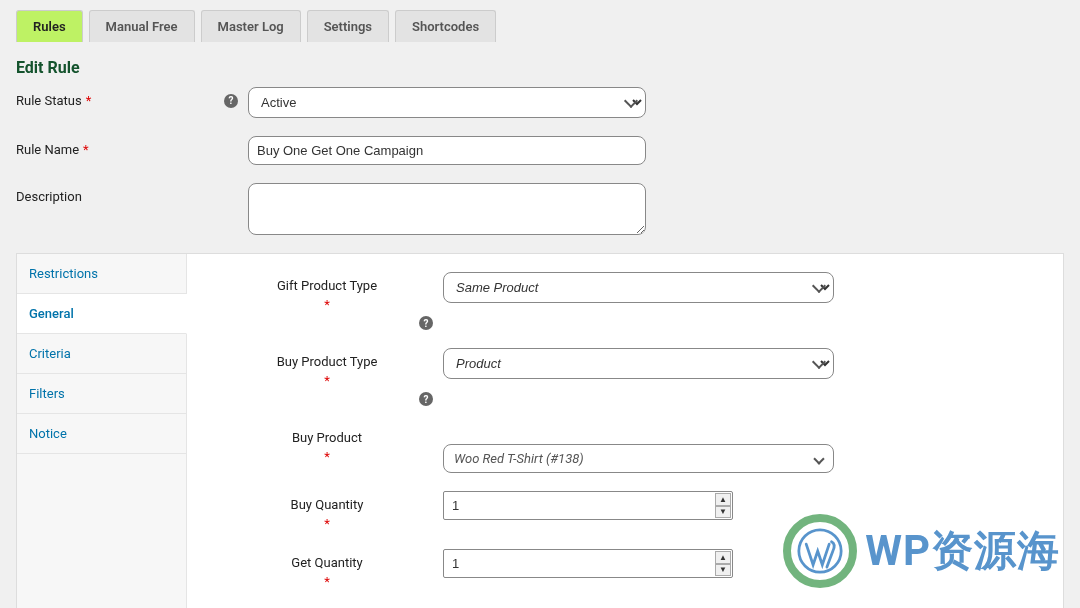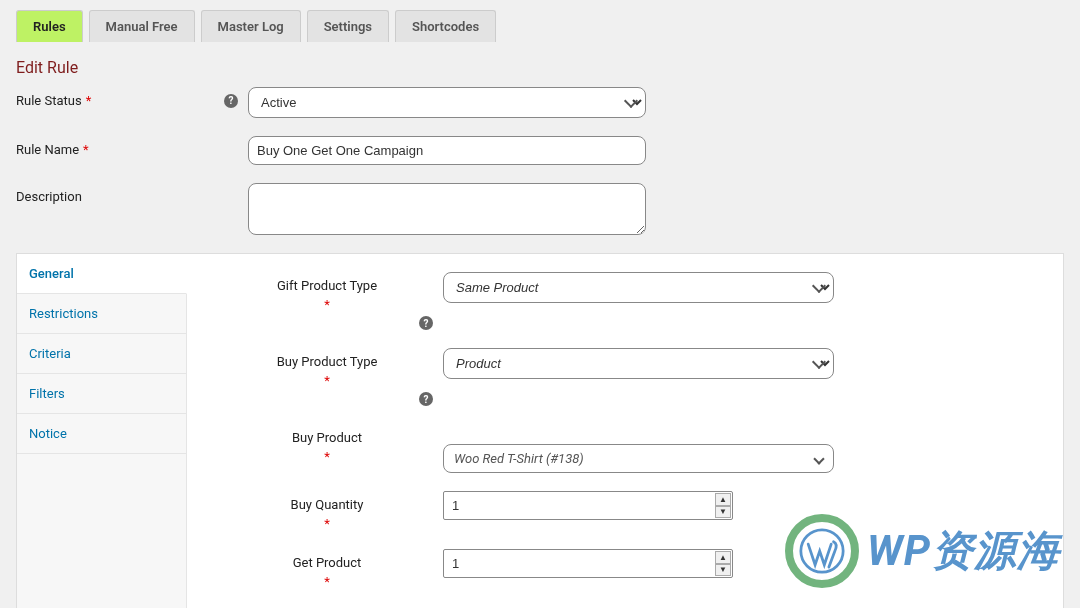--- a/index.html
+++ b/index.html
@@ -3,21 +3,21 @@
   <meta charset="utf-8">
   <style>
     * { box-sizing: border-box; margin: 0; padding: 0; }
     body { font-family: -apple-system, BlinkMacSystemFont, "Segoe UI", Roboto, sans-serif; font-size: 13px; color: #333; background: #f0f0f0; width: 1080px; height: 608px; overflow: hidden; }
     
     .tabs { display: flex; gap: 6px; padding: 10px 16px 0 16px; background: #f0f0f0; }
     .tab { padding: 8px 16px; background: #e3e3e3; border: 1px solid #ccc; border-bottom: none; font-weight: 600; color: #555; cursor: pointer; border-radius: 3px 3px 0 0; }
     .tab.active { background: #bef264; color: #222; }
     
     .content { padding: 10px 16px 0 16px; background: #f0f0f0; }
-    h3.page-title { font-size: 16px; font-weight: 400; margin: 6px 0 10px 0; color: #7f1d1d; }
+    h3.page-title { font-size: 16px; font-weight: 700; margin: 6px 0 10px 0; color: #14532d; }
     
     .form-row { display: flex; align-items: flex-start; margin-bottom: 18px; }
     .form-label { width: 232px; font-weight: 400; color: #222; padding-top: 6px; display: flex; align-items: center; gap: 4px; }
     .form-label .req { color: #d00; }
     .help { width: 14px; height: 14px; border-radius: 50%; background: #666; color: #fff; font-size: 10px; font-weight: 700; display: inline-flex; align-items: center; justify-content: center; margin-left: auto; margin-right: 10px; cursor: help; }
     .help::after { content: "?"; }
     
     select, input[type="text"], textarea, .select-like { width: 398px; padding: 6px 8px; border: 1px solid #888; background: #fff; font-size: 13px; color: #333; border-radius: 8px; }
     textarea { height: 52px; resize: vertical; }
     .select-chevron { position: relative; }
@@ -42,21 +42,21 @@
     
     .tag-select { display: flex; align-items: center; padding: 6px 10px; justify-content: space-between; cursor: pointer; margin-top: 20px; }
     .tag-select .tag-text { color: #555; }
     .tag-select .chev { width: 8px; height: 8px; border-right: 2px solid #555; border-bottom: 2px solid #555; transform: rotate(45deg); }
     
     .number-input { position: relative; width: 290px; }
     .number-input input { width: 100%; padding: 6px 24px 6px 8px; border: 1px solid #888; border-radius: 2px; font-size: 13px; }
     .spinners { position: absolute; right: 2px; top: 2px; bottom: 2px; width: 16px; display: flex; flex-direction: column; }
     .spinners div { flex: 1; border: 1px solid #aaa; background: #f0f0f0; font-size: 8px; display: flex; align-items: center; justify-content: center; cursor: pointer; }
     
-    .watermark { position: absolute; right: 20px; bottom: 20px; display: flex; align-items: center; gap: 8px; opacity: 0.85; pointer-events: none; font-style: italic; }
+    .watermark { position: absolute; right: 20px; bottom: 20px; display: flex; align-items: center; gap: 8px; opacity: 0.85; pointer-events: none; }
     .watermark-logo { width: 74px; height: 74px; border-radius: 50%; border: 8px solid #5aa868; display: flex; align-items: center; justify-content: center; background: #fff; }
     .watermark-logo svg { width: 46px; height: 46px; }
     .watermark-text { font-size: 42px; font-weight: 700; color: #3b82c4; letter-spacing: 1px; }
   </style>
 </head>
 <body>
 
 <div class="tabs">
   <div class="tab active">Rules</div>
   <div class="tab">Manual Free</div>
@@ -93,22 +93,22 @@
     <div class="form-label">
       <span>Description</span>
     </div>
     <textarea style=""></textarea>
   </div>
 
   <div class="panel">
 
     <div class="panel-body">
       <div class="side-nav">
+        <div class="side-nav-item">Restrictions</div>
         <div class="side-nav-item active">General</div>
-        <div class="side-nav-item">Restrictions</div>
         <div class="side-nav-item">Criteria</div>
         <div class="side-nav-item">Filters</div>
         <div class="side-nav-item">Notice</div>
       </div>
 
       <div class="panel-form">
 
         <div class="form-row">
           <div class="form-label">
             <span>Gift Product Type</span>
@@ -155,21 +155,21 @@
             <input type="text" value="1" style="">
             <div class="spinners">
               <div>▲</div>
               <div>▼</div>
             </div>
           </div>
         </div>
 
         <div class="form-row">
           <div class="form-label">
-            <span>Get Product</span>
+            <span>Get Quantity</span>
               <span class="req">*</span>
           </div>
           <div class="number-input">
             <input type="text" value="1" style="">
             <div class="spinners">
               <div>▲</div>
               <div>▼</div>
             </div>
           </div>
         </div>

